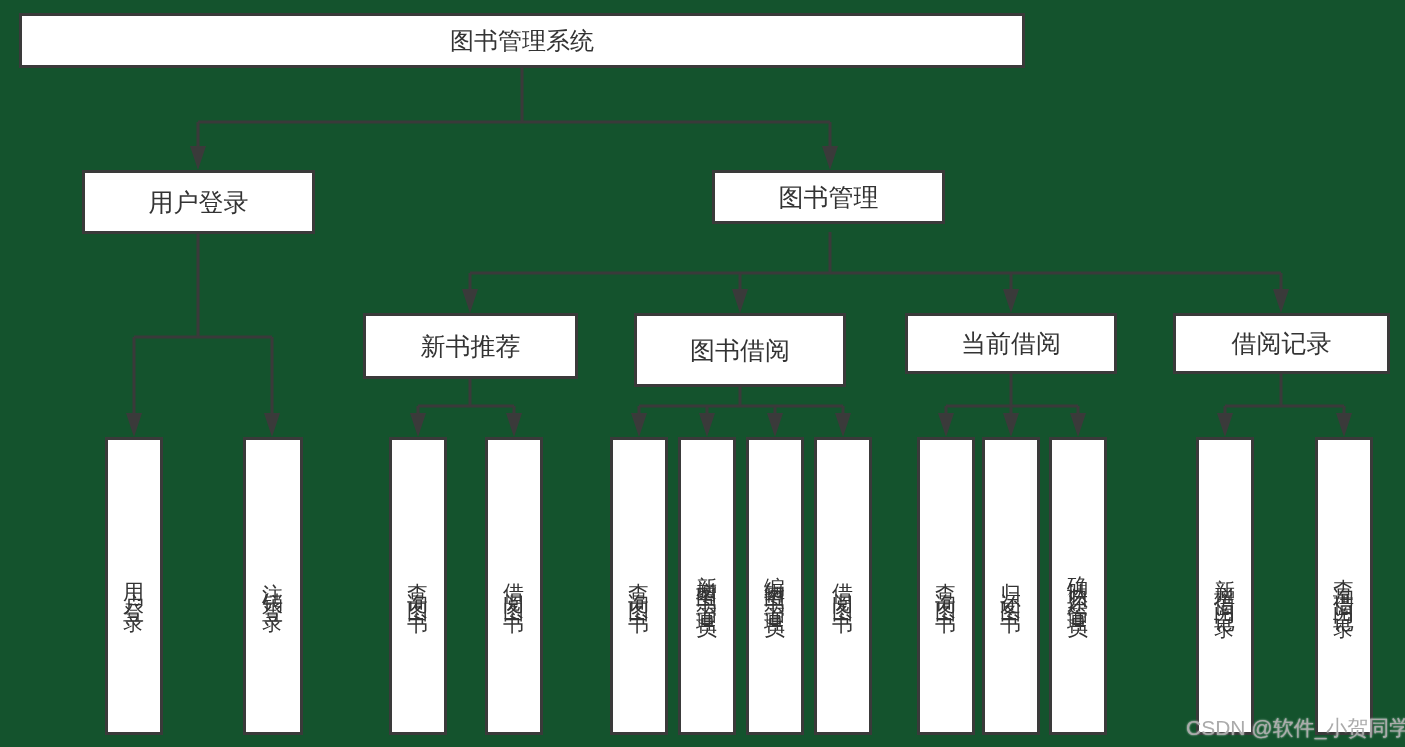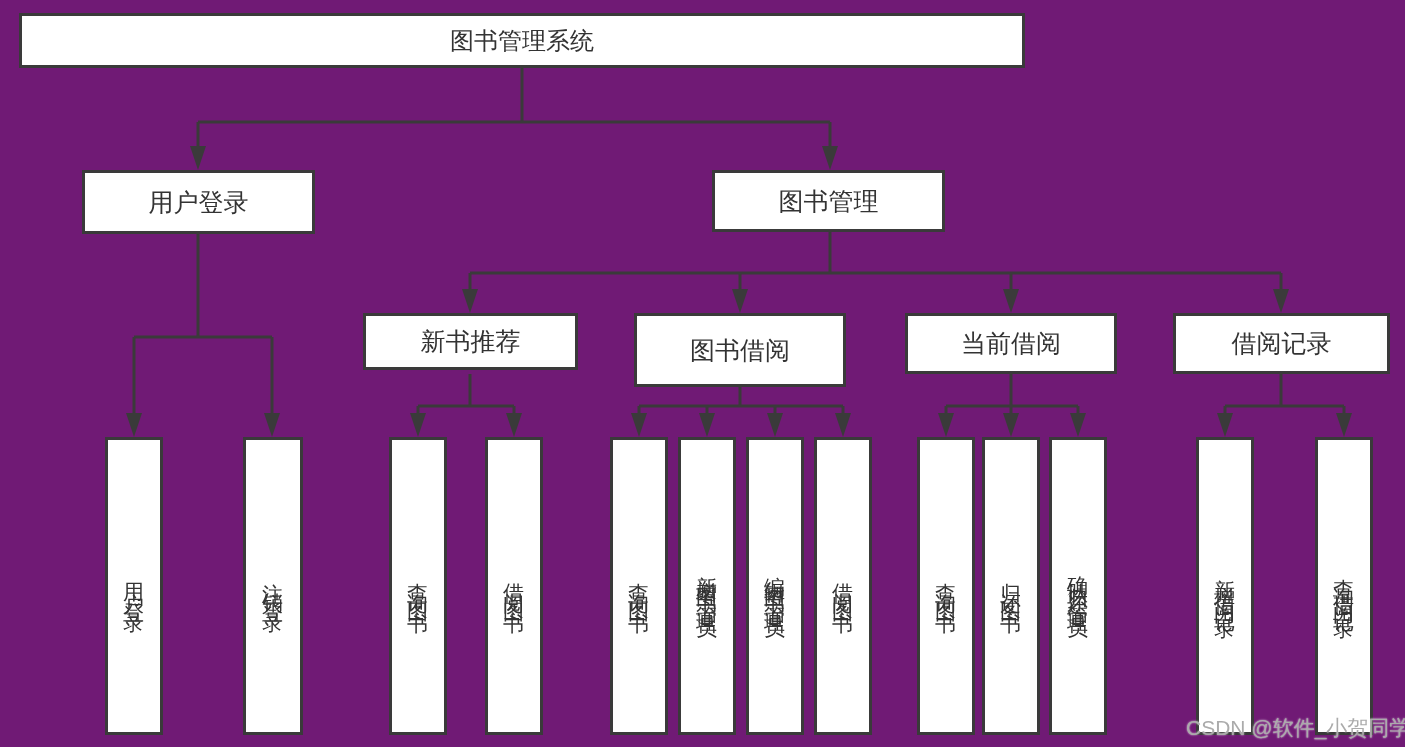--- a/index.html
+++ b/index.html
@@ -1,20 +1,20 @@
 <!DOCTYPE html>
 <html><head>
 <meta charset="utf-8">
 <style>
   html, body { margin: 0; padding: 0; background: #ffffff; }
   #stage {
     position: relative;
     width: 1405px;
     height: 747px;
-    background: #701a75;
+    background: #14532d;
     font-family: "Liberation Sans", "DejaVu Sans", sans-serif;
     overflow: hidden;
   }
   #connectors {
     position: absolute;
     left: 0; top: 0;
     width: 1405px; height: 747px;
     z-index: 1;
     pointer-events: none;
   }
@@ -96,25 +96,25 @@
     </g>
   </svg>
 
   <div class="node root-node" style="left:19px; top:13px; width:1006px; height:55px;">
     <span>图书管理系统</span>
   </div>
 
   <div class="node level-node" style="left:82px; top:170px; width:233px; height:64px;">
     <span>用户登录</span>
   </div>
-  <div class="node level-node" style="left:712px; top:170px; width:233px; height:62px;">
+  <div class="node level-node" style="left:712px; top:170px; width:233px; height:54px;">
     <span>图书管理</span>
   </div>
 
-  <div class="node level-node" style="left:363px; top:313px; width:215px; height:57px;">
+  <div class="node level-node" style="left:363px; top:313px; width:215px; height:66px;">
     <span>新书推荐</span>
   </div>
   <div class="node level-node" style="left:634px; top:313px; width:212px; height:74px;">
     <span>图书借阅</span>
   </div>
   <div class="node level-node" style="left:905px; top:313px; width:212px; height:61px;">
     <span>当前借阅</span>
   </div>
   <div class="node level-node" style="left:1173px; top:313px; width:217px; height:61px;">
     <span>借阅记录</span>

